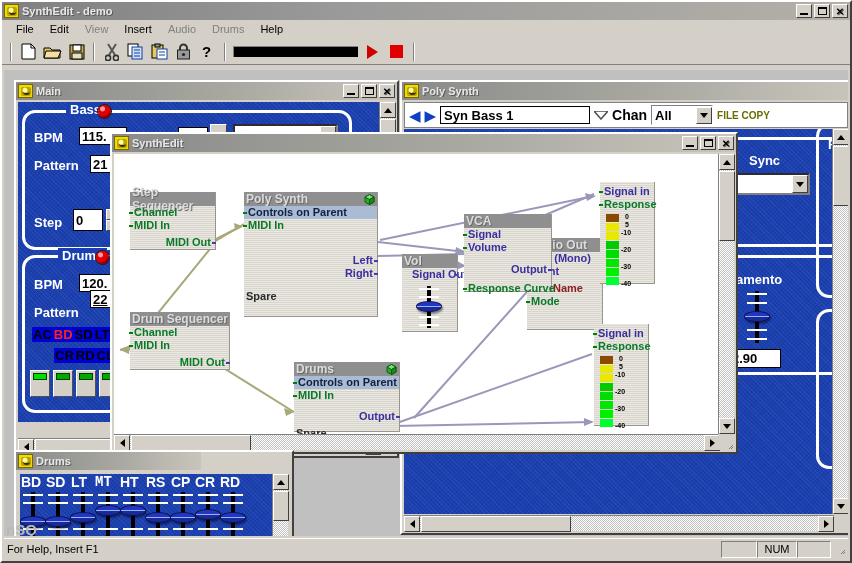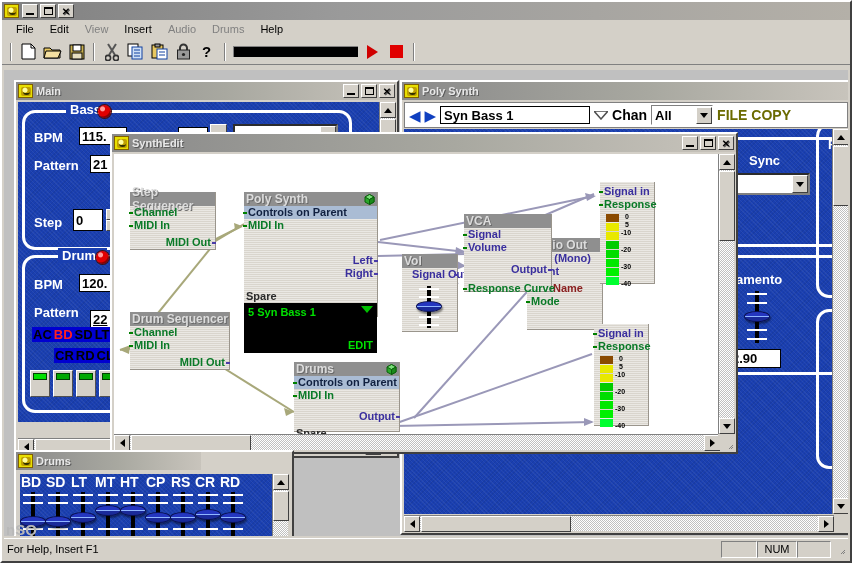--- a/index.html
+++ b/index.html
@@ -240,29 +240,30 @@
     border-right:1px solid #ffffff;border-bottom:1px solid #ffffff;
     display:flex; align-items:center; padding:0 3px; font-size:11px; color:#000;
   }
   .sb-grip{ width:12px;height:12px;margin-left:3px;margin-right:2px; }
 
   .wires{ position:absolute; left:0;top:0; pointer-events:none; }
   .ghost{
     position:absolute; color:#b8b8b8; font-weight:bold; font-size:15px;
     letter-spacing:0px;
   }
-  .filecopy{ color:#6b6b00; font-weight:bold; font-size:14px; }
+  .filecopy{ color:#6b6b00; font-weight:bold; font-size:10px; }
 </style>
 </head>
 <body>
 
 <div class="app-frame">
 
   <div class="titlebar">
     <div class="app-icon"></div>
+    <div class="tb-title">SynthEdit - demo</div>
     <div class="winbtns">
       <div class="wbtn">
           <div class="g-min"></div>
         </div>
       <div class="wbtn">
           <div class="g-max"></div>
         </div>
       <div class="wbtn">
           <div class="g-close">✕</div>
         </div>
@@ -479,21 +480,21 @@
         </div>
 
         <div class="grouprail" style="left:4px; top:153px; width:330px; height:158px;"></div>
         <div class="se-label" style="left:40px; top:146px; background:#1a3fb0; padding:0 4px;">Drums</div>
         <div class="led" style="left:78px; top:149px;"></div>
 
         <div class="se-label" style="left:16px; top:175px;">BPM</div>
         <div class="numbox" style="left:61px; top:172px; width:48px; height:18px;">120.</div>
 
         <div class="se-label" style="left:16px; top:203px;">Pattern</div>
-        <div class="numbox" style="left:72px; top:208px; width:34px; height:18px;text-decoration:underline;">22</div>
+        <div class="numbox" style="left:72px; top:188px; width:34px; height:18px;text-decoration:underline;">22</div>
 
         <div style="position:absolute;left:14px;top:225px;display:flex;">
           <span style="background:#0000d0;color:#000;font-weight:bold;font-size:13px;padding:0 1px;">AC</span>
           <span style="background:#0000d0;color:#ff2020;font-weight:bold;font-size:13px;padding:0 1px;">BD</span>
           <span style="background:#0000d0;color:#000;font-weight:bold;font-size:13px;padding:0 1px;">SD</span>
           <span style="background:#0000d0;color:#000;font-weight:bold;font-size:13px;padding:0 1px;">LT</span>
         </div>
 
         <div style="position:absolute;left:36px;top:246px;display:flex;">
           <span style="background:#0000d0;color:#000;font-weight:bold;font-size:13px;padding:0 1px;">CR</span>
@@ -621,25 +622,20 @@
                   <polygon points="2,4 6.5,6.5 11,4 6.5,1.5" fill="#7ade7a" stroke="#0a600a"></polygon>
                   <polygon points="6.5,6.5 11,4 11,9 6.5,11.5" fill="#1a8a1a" stroke="#0a600a"></polygon>
                 </svg>
             </span>
           </div>
           <div class="pin in pin-hilite">Controls on Parent</div>
           <div class="pin in pin-green">MIDI In</div>
           <div class="pin out pin-violet" style="margin-top:22px;">Left</div>
           <div class="pin out pin-violet">Right</div>
           <div class="spare" style="margin-top:10px;">Spare</div>
-          <div class="lcd" style="height:50px;margin-top:1px;">
-            <div style="padding:3px 4px;">5 Syn Bass 1</div>
-            <div class="tri"></div>
-            <div class="edit">EDIT</div>
-          </div>
         </div>
 
         <div class="mod" style="left:180px; top:208px; width:106px; height:70px;">
           <div class="mod-hd">
             <span>Drums</span>
             <span class="cube">
               <svg width="13" height="13">
                   <polygon points="2,4 6.5,1.5 11,4 11,9 6.5,11.5 2,9" fill="#2aa82a" stroke="#0a600a"></polygon>
                   <polygon points="2,4 6.5,6.5 11,4 6.5,1.5" fill="#7ade7a" stroke="#0a600a"></polygon>
                   <polygon points="6.5,6.5 11,4 11,9 6.5,11.5" fill="#1a8a1a" stroke="#0a600a"></polygon>
@@ -796,52 +792,52 @@
           <div style="width:25px;position:relative;height:82px;">
             <div class="drumlabel" style="left:1px;top:0;">LT</div>
             <div class="fader" style="left:0;top:18px;height:58px;">
               <div class="stem"></div>
               <div class="tick" style="top:2px;"></div>
                 <div class="tick" style="top:10px;"></div>
               <div class="tick" style="top:36px;"></div>
               <div class="knob" style="top:20px;"></div>
             </div>
           </div>
-          <div style="width:25px;position:relative;height:82px;">
+          <div style="width:25px;position:relative;height:82px;font-family:Liberation Mono, monospace;">
             <div class="drumlabel" style="left:0;top:0;">MT</div>
             <div class="fader" style="left:0;top:18px;height:58px;">
               <div class="stem"></div>
               <div class="tick" style="top:2px;"></div>
                 <div class="tick" style="top:10px;"></div>
               <div class="tick" style="top:36px;"></div>
               <div class="knob" style="top:13px;"></div>
             </div>
           </div>
           <div style="width:25px;position:relative;height:82px;">
             <div class="drumlabel" style="left:0;top:0;">HT</div>
             <div class="fader" style="left:0;top:18px;height:58px;">
               <div class="stem"></div>
               <div class="tick" style="top:2px;"></div>
                 <div class="tick" style="top:10px;"></div>
               <div class="tick" style="top:36px;"></div>
               <div class="knob" style="top:13px;"></div>
             </div>
           </div>
           <div style="width:25px;position:relative;height:82px;">
-            <div class="drumlabel" style="left:1px;top:0;">CP</div>
+            <div class="drumlabel" style="left:1px;top:0;">RS</div>
             <div class="fader" style="left:0;top:18px;height:58px;">
               <div class="stem"></div>
               <div class="tick" style="top:2px;"></div>
                 <div class="tick" style="top:10px;"></div>
               <div class="tick" style="top:36px;"></div>
               <div class="knob" style="top:20px;"></div>
             </div>
           </div>
           <div style="width:25px;position:relative;height:82px;">
-            <div class="drumlabel" style="left:1px;top:0;">RS</div>
+            <div class="drumlabel" style="left:1px;top:0;">CP</div>
             <div class="fader" style="left:0;top:18px;height:58px;">
               <div class="stem"></div>
               <div class="tick" style="top:2px;"></div>
                 <div class="tick" style="top:10px;"></div>
               <div class="tick" style="top:36px;"></div>
               <div class="knob" style="top:20px;"></div>
             </div>
           </div>
           <div style="width:25px;position:relative;height:82px;">
             <div class="drumlabel" style="left:0;top:0;">CR</div>

